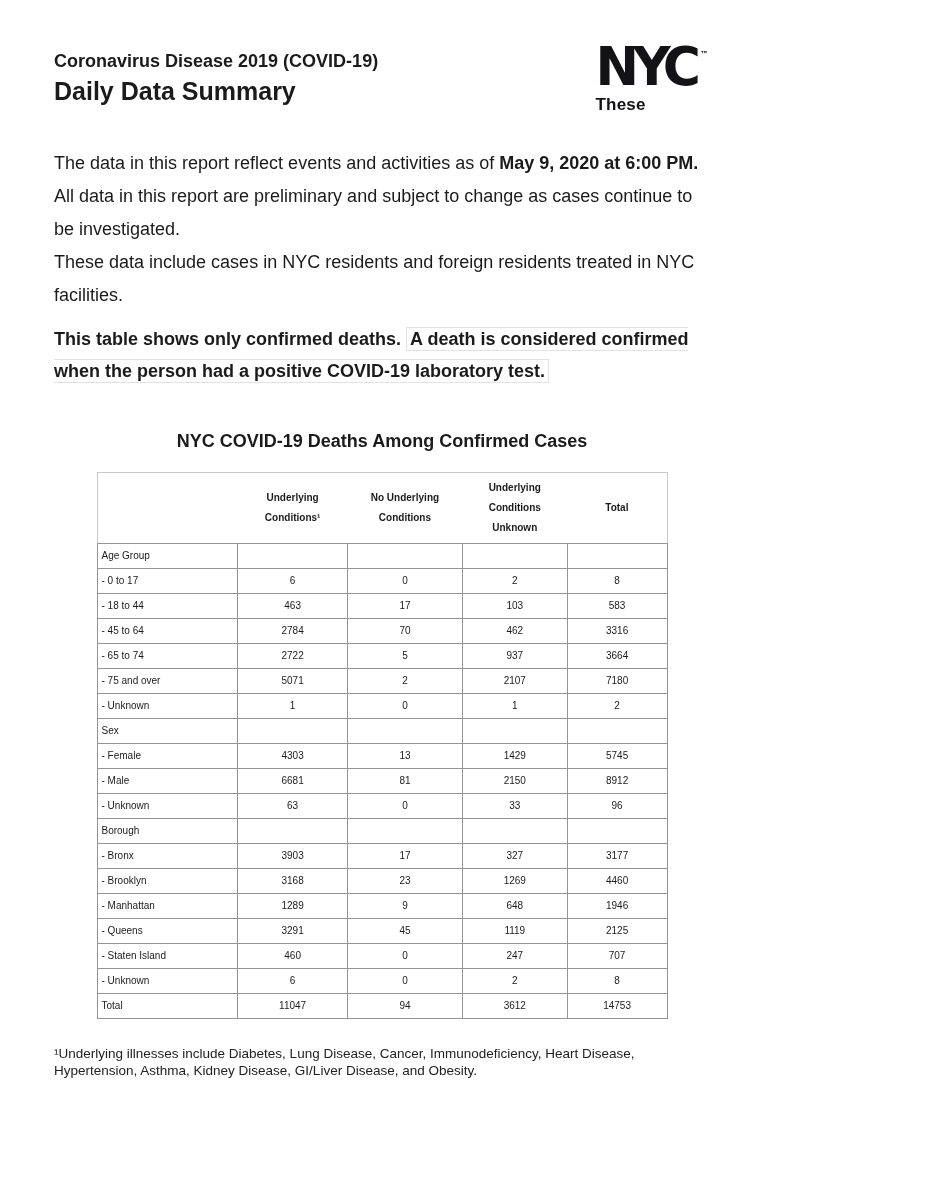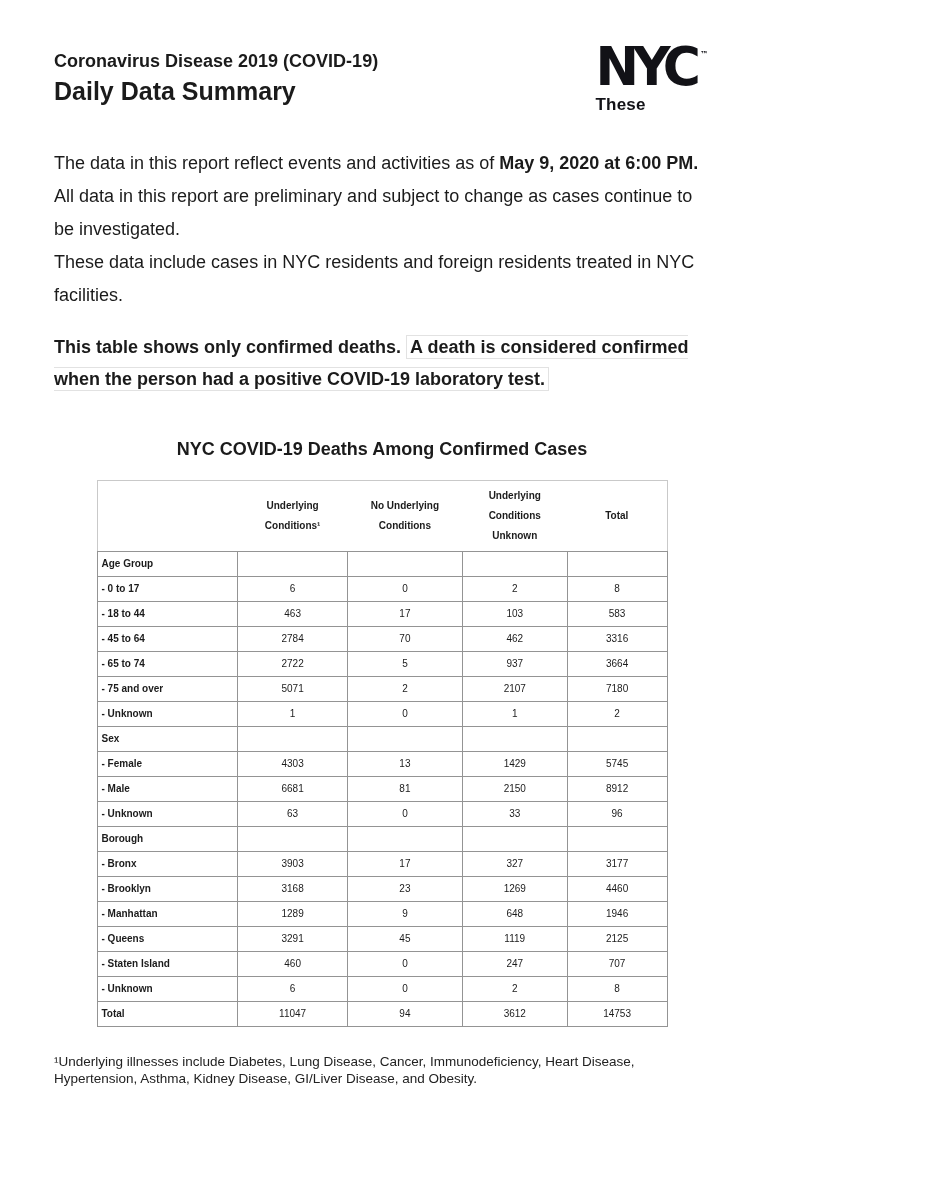--- a/index.html
+++ b/index.html
@@ -22,33 +22,33 @@
     font-family: "DejaVu Sans", sans-serif;
     font-size: 52px; font-weight: 900;
     letter-spacing: -6px; line-height: 0.82;
     transform: scaleY(1.02);
   }
   .logo-tm { font-size: 8px; vertical-align: 28px; letter-spacing: 0; margin-left: 5px; }
   .logo-health { font-size: 17px; font-weight: bold; letter-spacing: 0.2px; margin-top: 6px; }
   
   .intro { margin-top: 32px; }
   .intro p { font-size: 18px; line-height: 33px; margin: 0; }
-  .intro p.bold-para { font-weight: bold; line-height: 32px; margin-top: 19px; }
+  .intro p.bold-para { font-weight: bold; line-height: 32px; margin-top: 11px; }
   .boxed { border: 1px solid #e2e2e2; padding: 1px 3px; }
   
   .table-title { font-size: 18px; font-weight: bold; text-align: center; margin: 44px 0 20px 0; }
   table.deaths { width: 571px; margin: 0 auto; border-collapse: collapse; font-size: 10px; color: #1b1b1b; }
   col.c0 { width: 141px; } col.c1 { width: 110px; } col.c2 { width: 115px; }
   col.c3 { width: 105px; } col.c4 { width: 100px; }
   thead tr { border: 1px solid #c9c9c9; }
   thead th { font-weight: bold; text-align: center; padding: 5px 4px; line-height: 20px; vertical-align: middle; height: 70px; }
   tbody th, tbody td { border: 1px solid #949494; height: 25px; padding: 1px 4px; vertical-align: middle; }
-  tbody th.row-label { text-align: left; font-weight: bold; }
+  tbody th.row-label { text-align: left; font-weight: normal; }
   tbody td.num { text-align: center; }
-  tr.section-row th.row-label, tr.total-row th.row-label { font-weight: bold; }
+  tr.section-row th.row-label, tr.total-row th.row-label { font-weight: normal; }
   
   .footnote { font-size: 13.5px; line-height: 17px; margin: 26px 0 4px 0; max-width: 812px; color: #222; }
 </style>
 </head>
 <body>
 
 <div class="page">
 
   <div class="header">
     <div class="titles">

